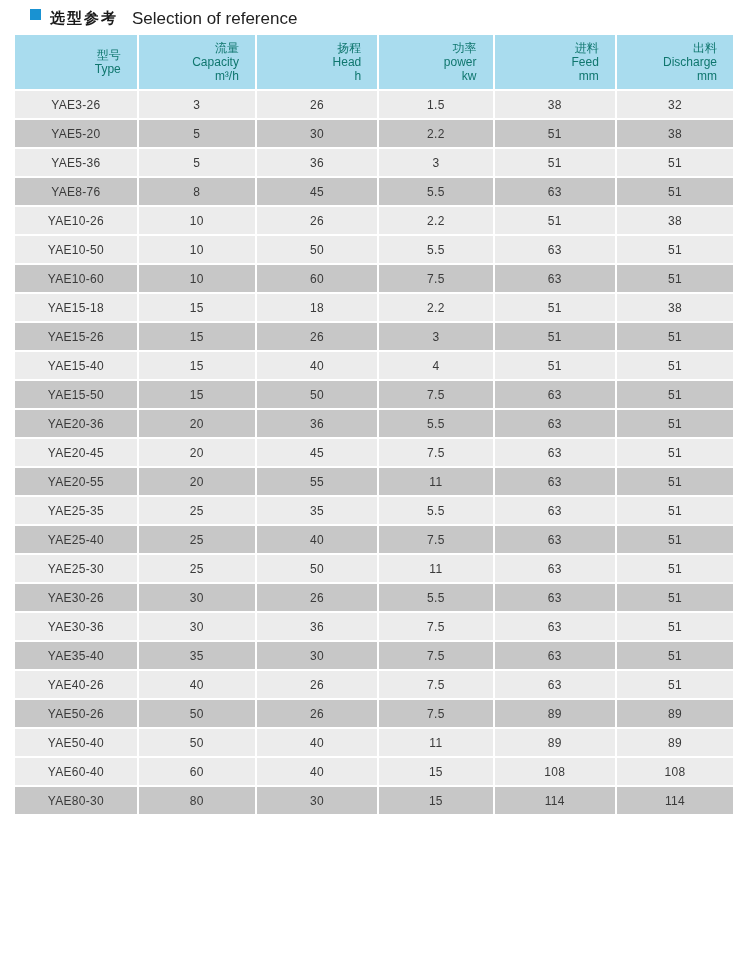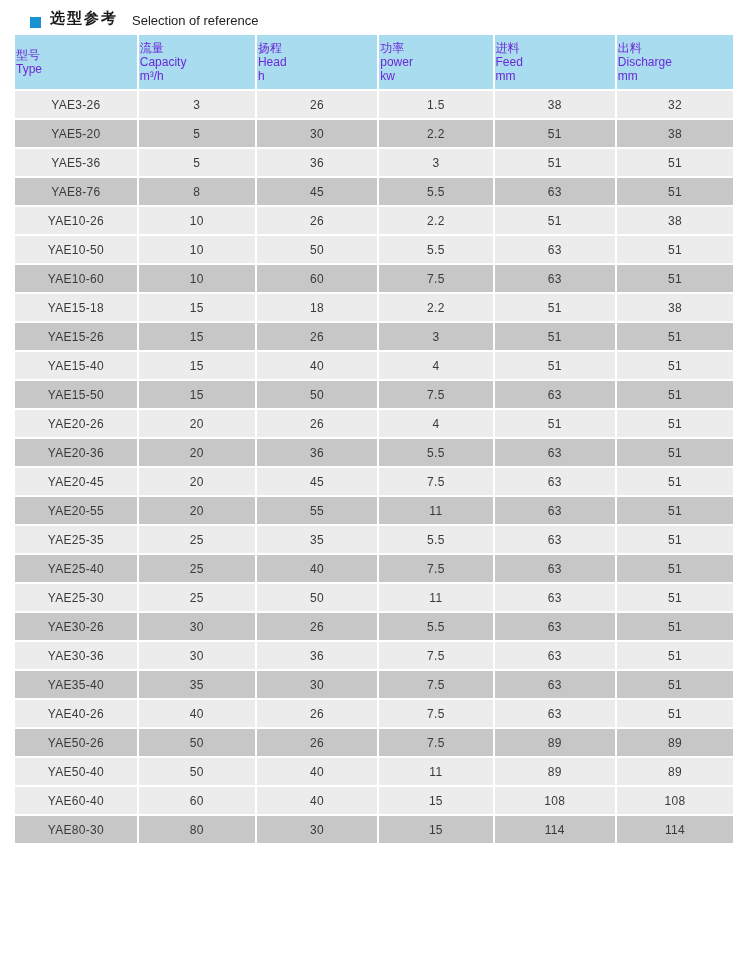--- a/index.html
+++ b/index.html
@@ -10,39 +10,39 @@
   }
   .page {
     position: relative;
     width: 750px;
     height: 977px;
     background: #ffffff;
     overflow: hidden;
   }
   .title-row {
     display: flex;
-    align-items: flex-end;
+    align-items: flex-start;
     padding: 9px 0 0 30px;
   }
   .bullet {
     width: 11px;
     height: 11px;
     background: #1992d2;
     display: inline-block;
     flex: 0 0 auto;
   }
   .title-zh {
     font-weight: bold;
     font-size: 15px;
     color: #1a1a1a;
     margin-left: 9px;
     letter-spacing: 2px;
   }
   .title-en {
-    font-size: 13px;
+    font-size: 17px;
     color: #222222;
     margin-left: 14px;
   }
   table.spec-table {
     position: absolute;
     left: 13px;
     top: 33px;
     width: 722px;
     border-collapse: separate;
     border-spacing: 2px;
@@ -52,24 +52,24 @@
   col.c2 { width: 16.4%; }
   col.c3 { width: 17.0%; }
   col.c4 { width: 16.0%; }
   col.c5 { width: 17.0%; }
   col.c6 { width: 16.4%; }
   thead th {
     background: #a9dcee;
     height: 54px;
     font-weight: normal;
     font-size: 12px;
-    color: #6d28d9;
-    text-align: left;
+    color: #0f766e;
+    text-align: right;
     vertical-align: middle;
-    padding: 2px 1px;
+    padding: 2px 16px;
   }
   thead th .hline {
     display: block;
     line-height: 14px;
   }
   tbody td {
     text-align: center;
     vertical-align: middle;
     font-size: 12px;
     color: #3a3a3a;
@@ -215,28 +215,20 @@
           <td>51</td>
         </tr>
         <tr class="dark">
           <td>YAE15-50</td>
           <td>15</td>
           <td>50</td>
           <td>7.5</td>
           <td>63</td>
           <td>51</td>
         </tr>
-        <tr class="light">
-          <td>YAE20-26</td>
-          <td>20</td>
-          <td>26</td>
-          <td>4</td>
-          <td>51</td>
-          <td>51</td>
-        </tr>
         <tr class="dark">
           <td>YAE20-36</td>
           <td>20</td>
           <td>36</td>
           <td>5.5</td>
           <td>63</td>
           <td>51</td>
         </tr>
         <tr class="light">
           <td>YAE20-45</td>

